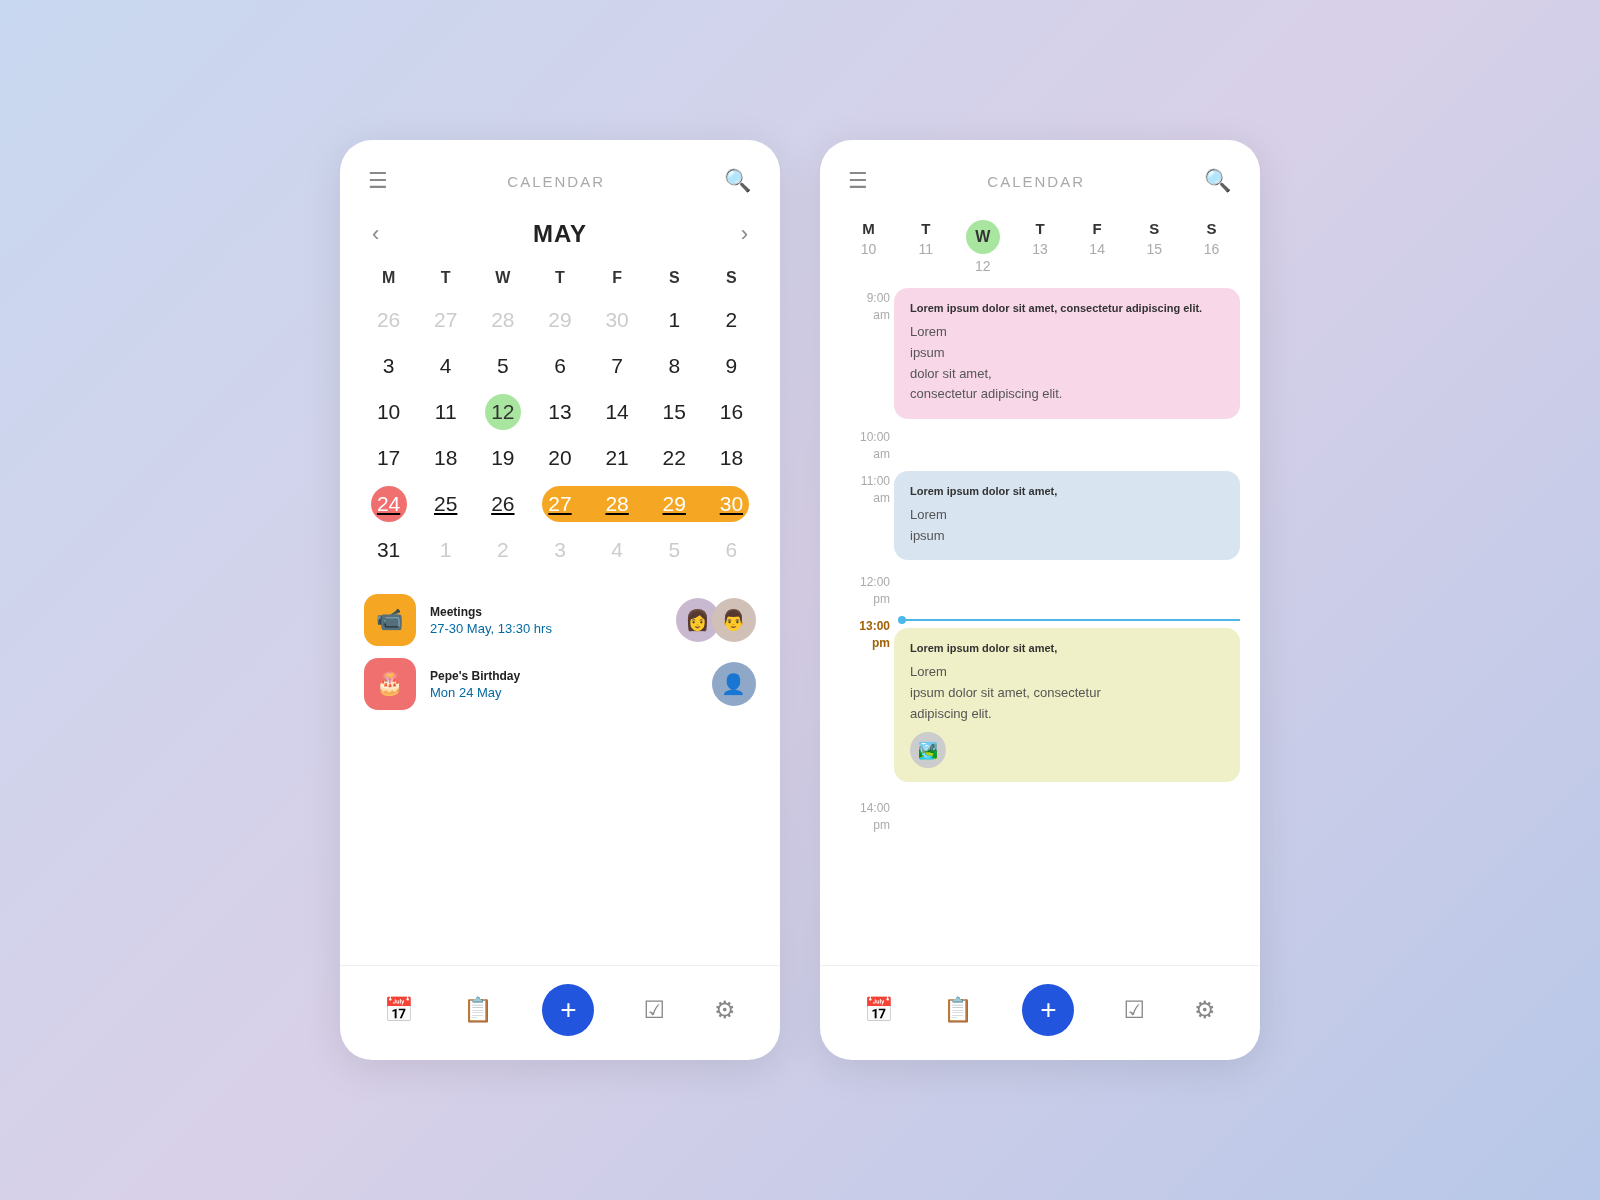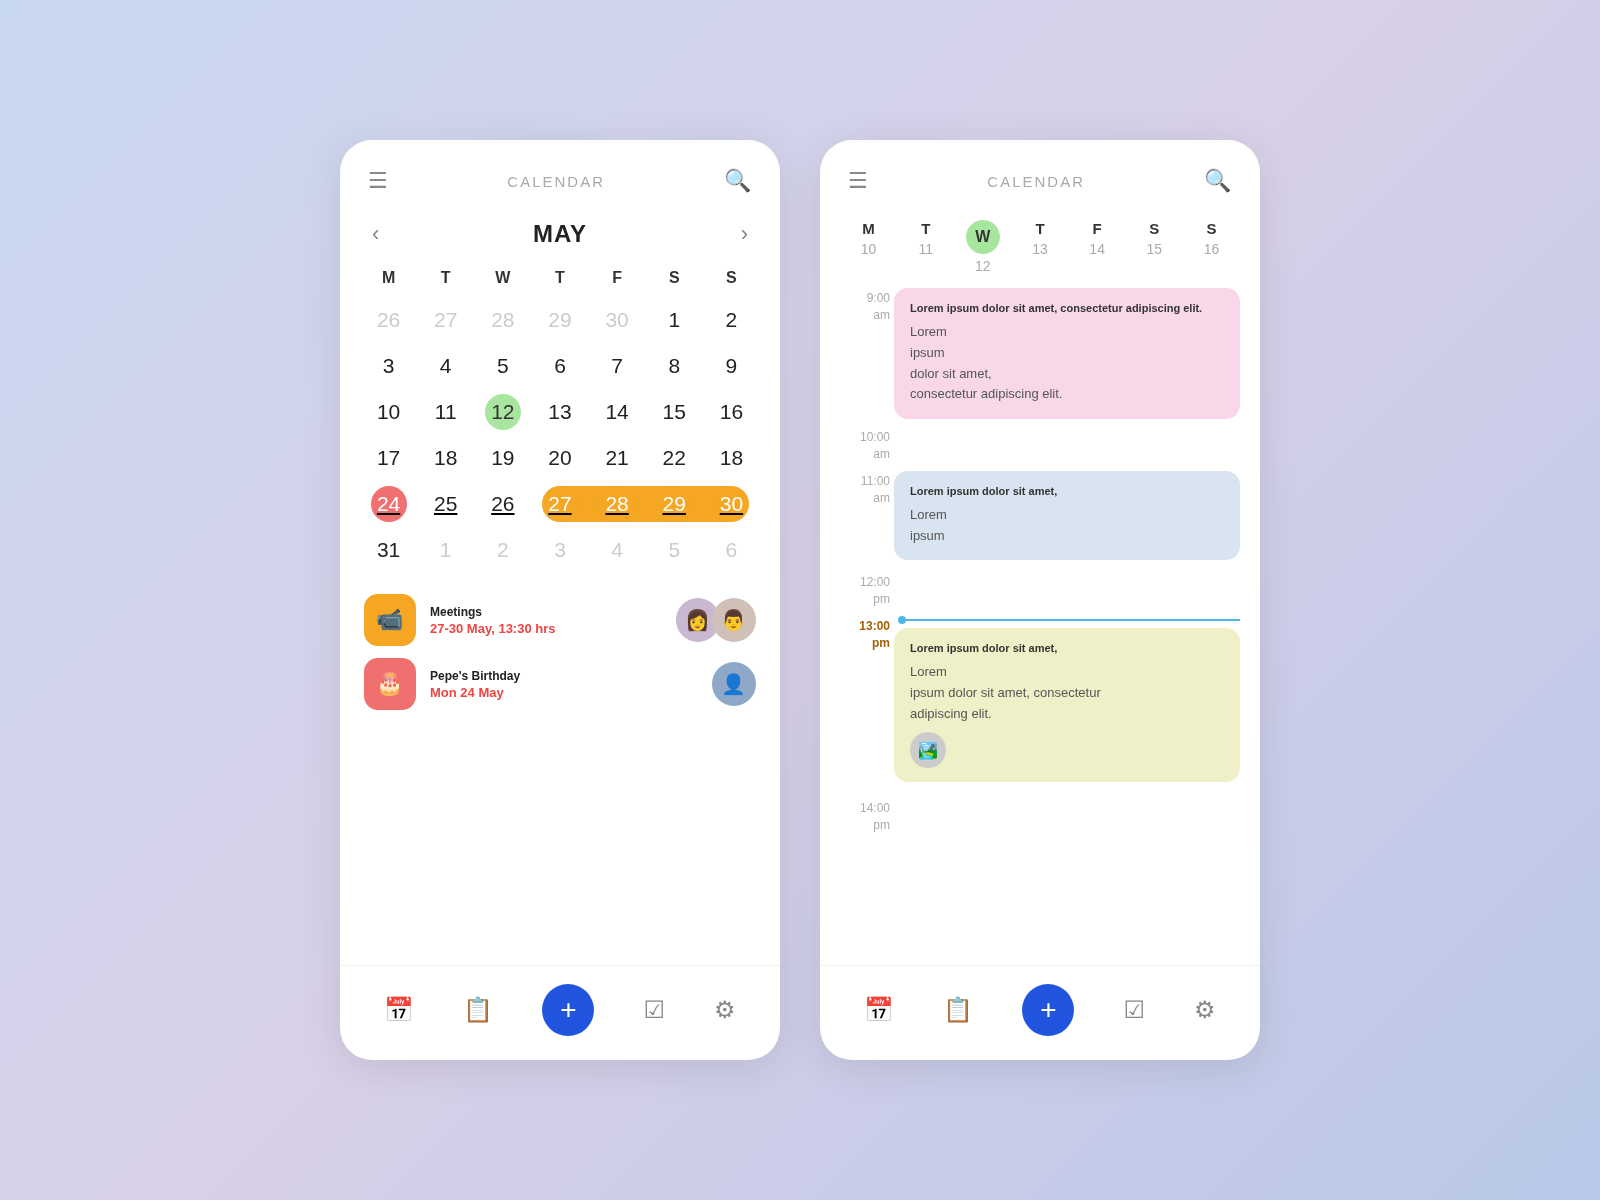--- a/index.html
+++ b/index.html
@@ -138,21 +138,21 @@
       display: flex;
       align-items: center;
       justify-content: center;
       font-size: 22px;
       flex-shrink: 0;
     }
     .event-icon-wrap.orange { background: #f5a623; }
     .event-icon-wrap.pink { background: #f07070; }
     .event-text { flex: 1; }
     .event-title { font-weight: 700; font-size: 12px; color: #222; }
-    .event-sub { font-size: 13px; color: #ef4444; margin-top: 2px; font-weight: bold; }
+    .event-sub { font-size: 13px; color: #0369a1; margin-top: 2px; }
     .event-avatar {
       width: 44px;
       height: 44px;
       border-radius: 50%;
       background: #ddd;
       overflow: hidden;
       display: flex;
       align-items: center;
       justify-content: center;
       font-size: 18px;

